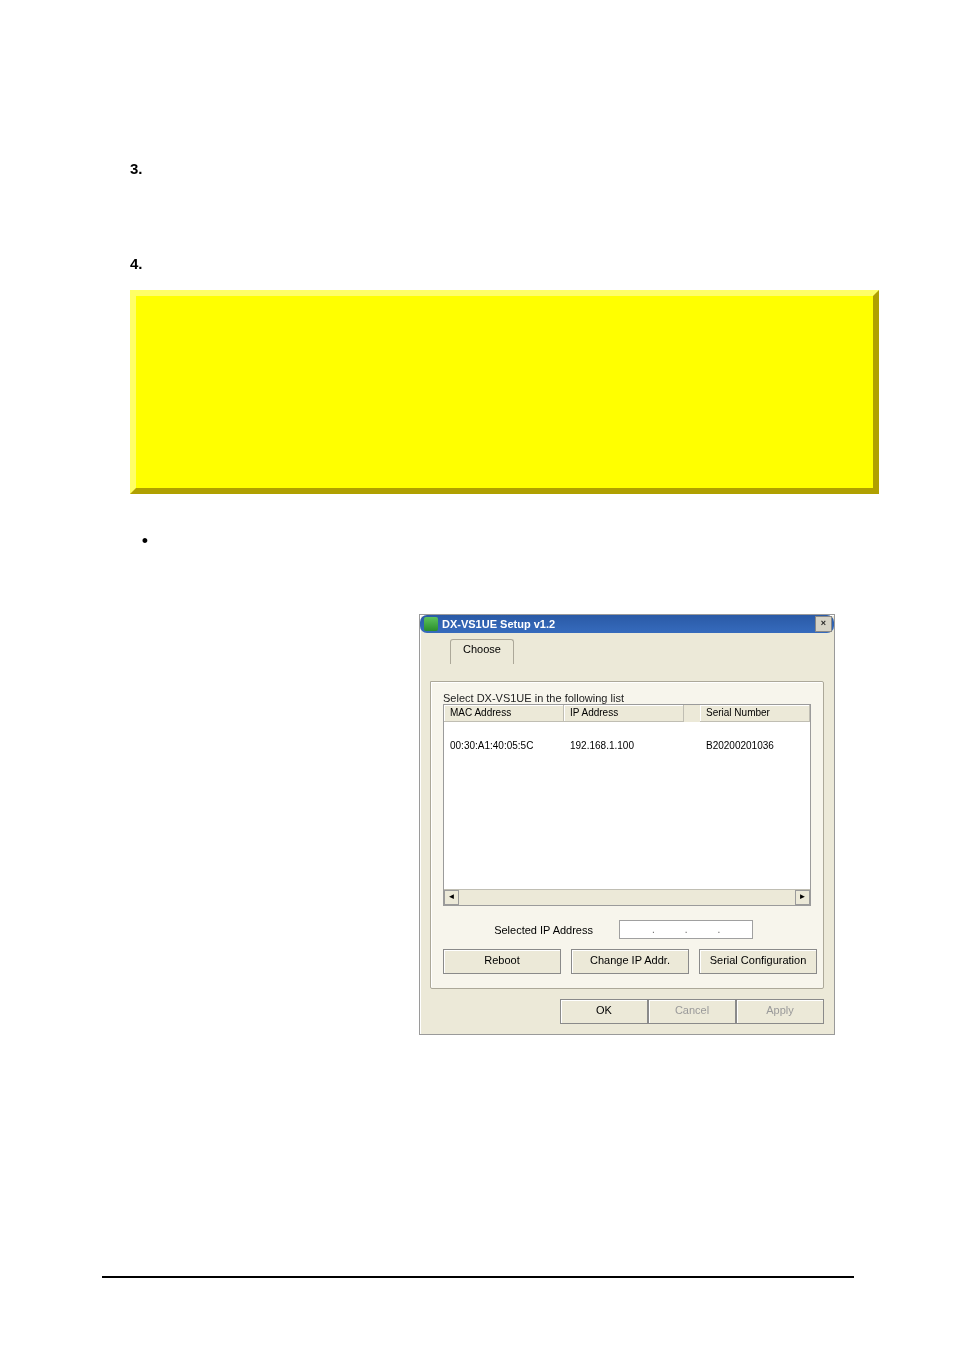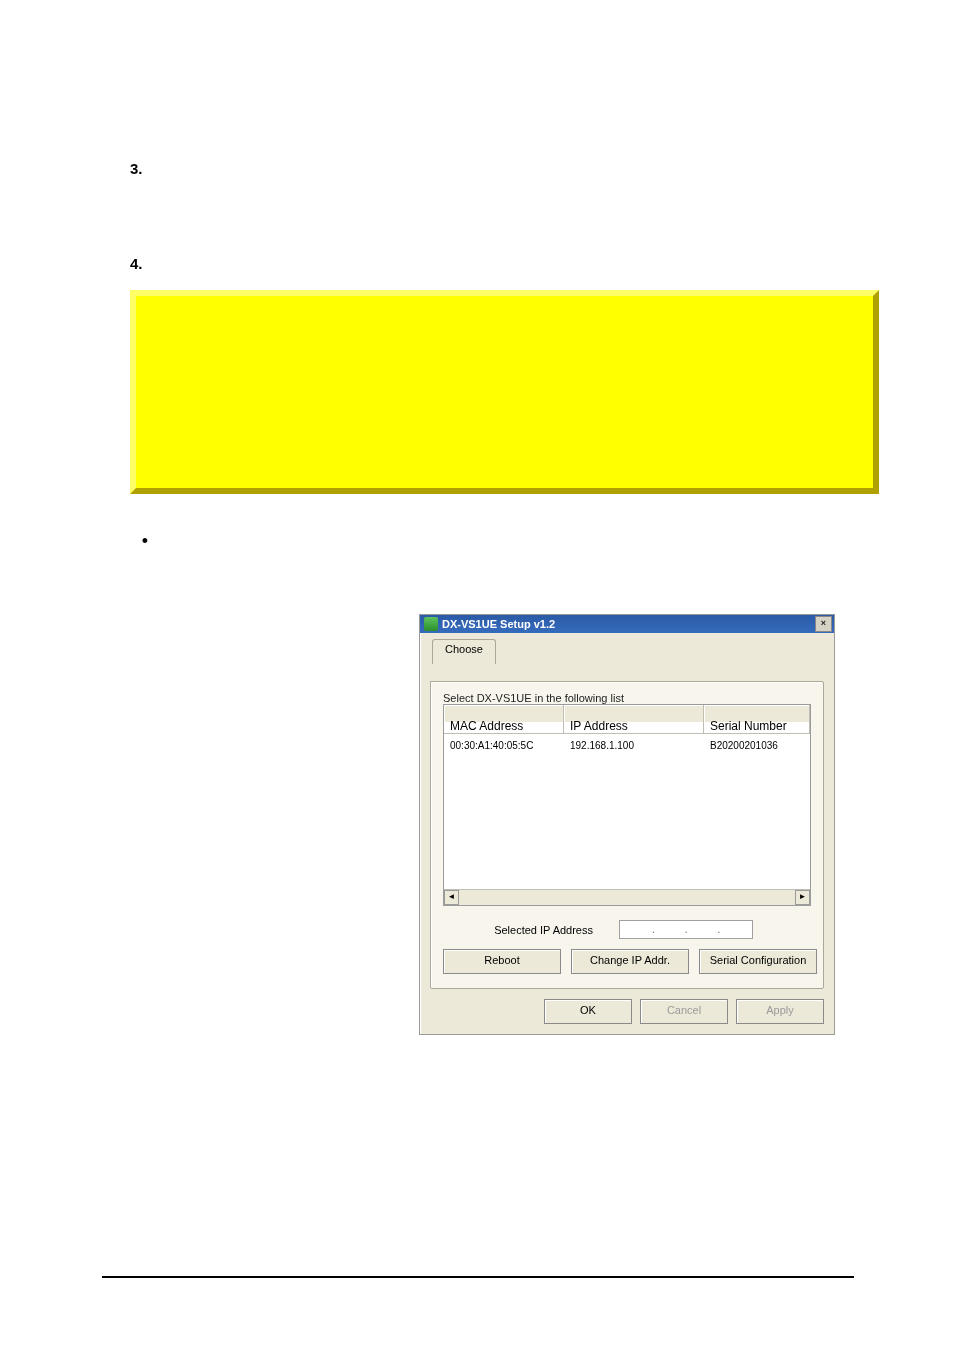--- a/index.html
+++ b/index.html
@@ -86,20 +86,21 @@
   .dlg-title {
     height: 18px;
     background: linear-gradient(#2a5aa6,#366bbd);
     color: #fff;
     display: flex;
     align-items: center;
     padding-left: 4px;
     font-weight: bold;
     font-size: 11px;
     position: relative;
+    border-radius: 7px;
   }
   .dlg-title .ticon {
     width: 14px; height: 14px; margin-right: 4px;
     background: linear-gradient(#5dc25d,#2a8e2a);
     border-radius: 2px;
   }
   .dlg-close {
     position: absolute;
     right: 2px; top: 1px;
     width: 15px; height: 14px;
@@ -114,21 +115,21 @@
   .dlg-body {
     padding: 6px 10px 10px 10px;
   }
   .tab-strip {
     position: relative;
     height: 22px;
     margin-bottom: 0;
   }
   .tab {
     position: absolute;
-    top: 0; left: 2px;
+    top: 0; left: 20px;
     height: 21px;
     padding: 3px 12px 0 12px;
     background: #ece9d8;
     border: 1px solid #aca899;
     border-bottom: none;
     border-radius: 3px 3px 0 0;
     font-size: 11px;
   }
   .tab-panel {
     border: 1px solid #aca899;
@@ -151,28 +152,28 @@
     overflow: hidden;
   }
   .lv-head {
     display: flex;
     background: #ece9d8;
     height: 17px;
   }
   .lv-head .col {
     border-right: 1px solid #c0beb3;
     border-bottom: 1px solid #c0beb3;
-    padding: 14px 6px;
-    font-size: 12px;
+    padding: 2px 6px;
+    font-size: 10px;
     box-sizing: border-box;
     box-shadow: inset 1px 1px 0 #fff;
   }
   .col-mac { width: 120px; }
-  .col-ip  { width: 140px; }
-  .col-sn  { flex: 1; }
+  .col-ip  { width: 120px; }
+  .col-sn  { flex: 1; margin-left: 16px; }
   .lv-body { flex: 1; position: relative; }
   .lv-row {
     display: flex;
     font-size: 10px;
     height: 14px;
   }
   .lv-row .cell {
     padding: 18px 6px;
     box-sizing: border-box;
   }
@@ -245,21 +246,20 @@
     font-size: 11px;
     text-align: center;
     line-height: 21px;
     padding: 0 8px;
     cursor: pointer;
   }
   .winbtn.disabled { color: #9a9a9a; cursor: default; }
   .dlg-bottom {
     display: flex;
     justify-content: flex-end;
-    gap: 8px;
     margin-top: 10px;
   }
   .dlg-bottom .winbtn { min-width: 70px; }
 
   
   .page-rule {
     position: absolute;
     left: 102px;
     right: 100px;
     top: 1276px;

